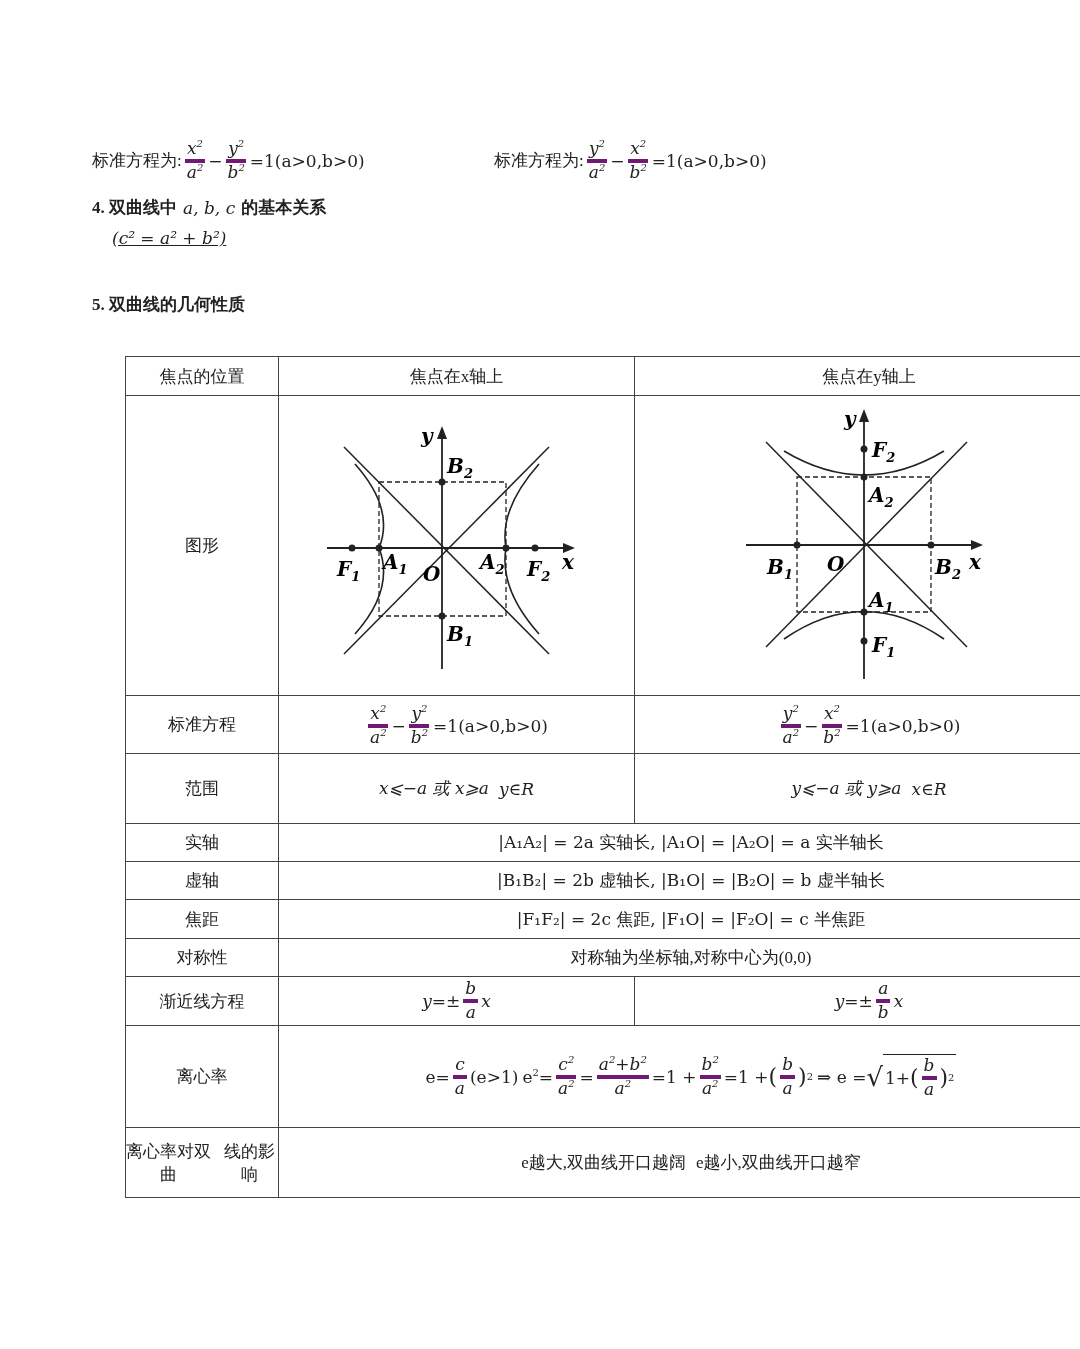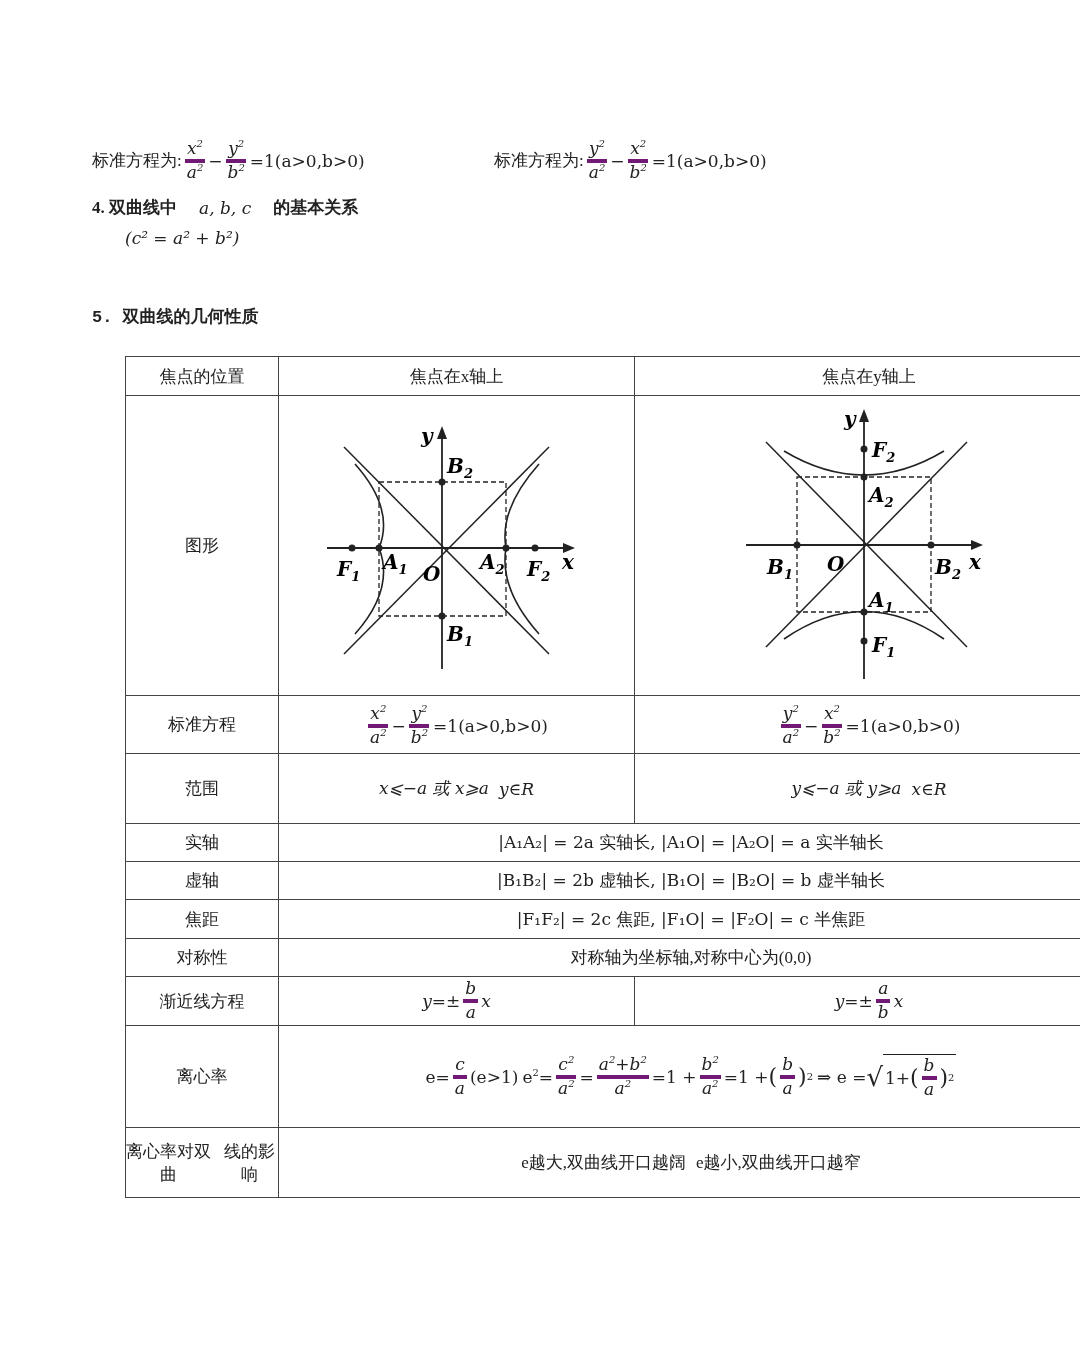--- a/index.html
+++ b/index.html
@@ -50,28 +50,28 @@
     <span class="den it"><span>a</span><sup>2</sup></span>
   </span>
   <span>−</span>
   <span class="frac">
     <span class="num it"><span>x</span><sup>2</sup></span>
     <span class="den it"><span>b</span><sup>2</sup></span>
   </span>
   <span>=1(a&gt;0,b&gt;0)</span>
 </div>
 
-<div class="abs line" style="left:92px; top:196px;gap:16px;">
+<div class="abs line" style="left:92px; top:196px;">
   <span class="bold cn">4. 双曲线中</span>
   <span class="it" style="margin:0 6px;">a, b, c</span>
   <span class="bold cn">的基本关系</span>
 </div>
-<div class="abs line it" style="left:125px; top:228px;">(c² = a² + b²)</div>
-
-<div class="abs line bold cn" style="left:92px; top:305px;font-family:Liberation Mono, monospace;">5. 双曲线的几何性质</div>
+<div class="abs line it" style="left:112px; top:228px;text-decoration:underline;">(c² = a² + b²)</div>
+
+<div class="abs line bold cn" style="left:92px; top:293px;">5. 双曲线的几何性质</div>
 
 <table class="props">
   <tbody>
       <tr style="height:39px;">
     <td class="label cn">焦点的位置</td>
     <td class="c2 cn">焦点在x轴上</td>
     <td class="cn">焦点在y轴上</td>
   </tr>
 
   <tr style="height:300px;">

